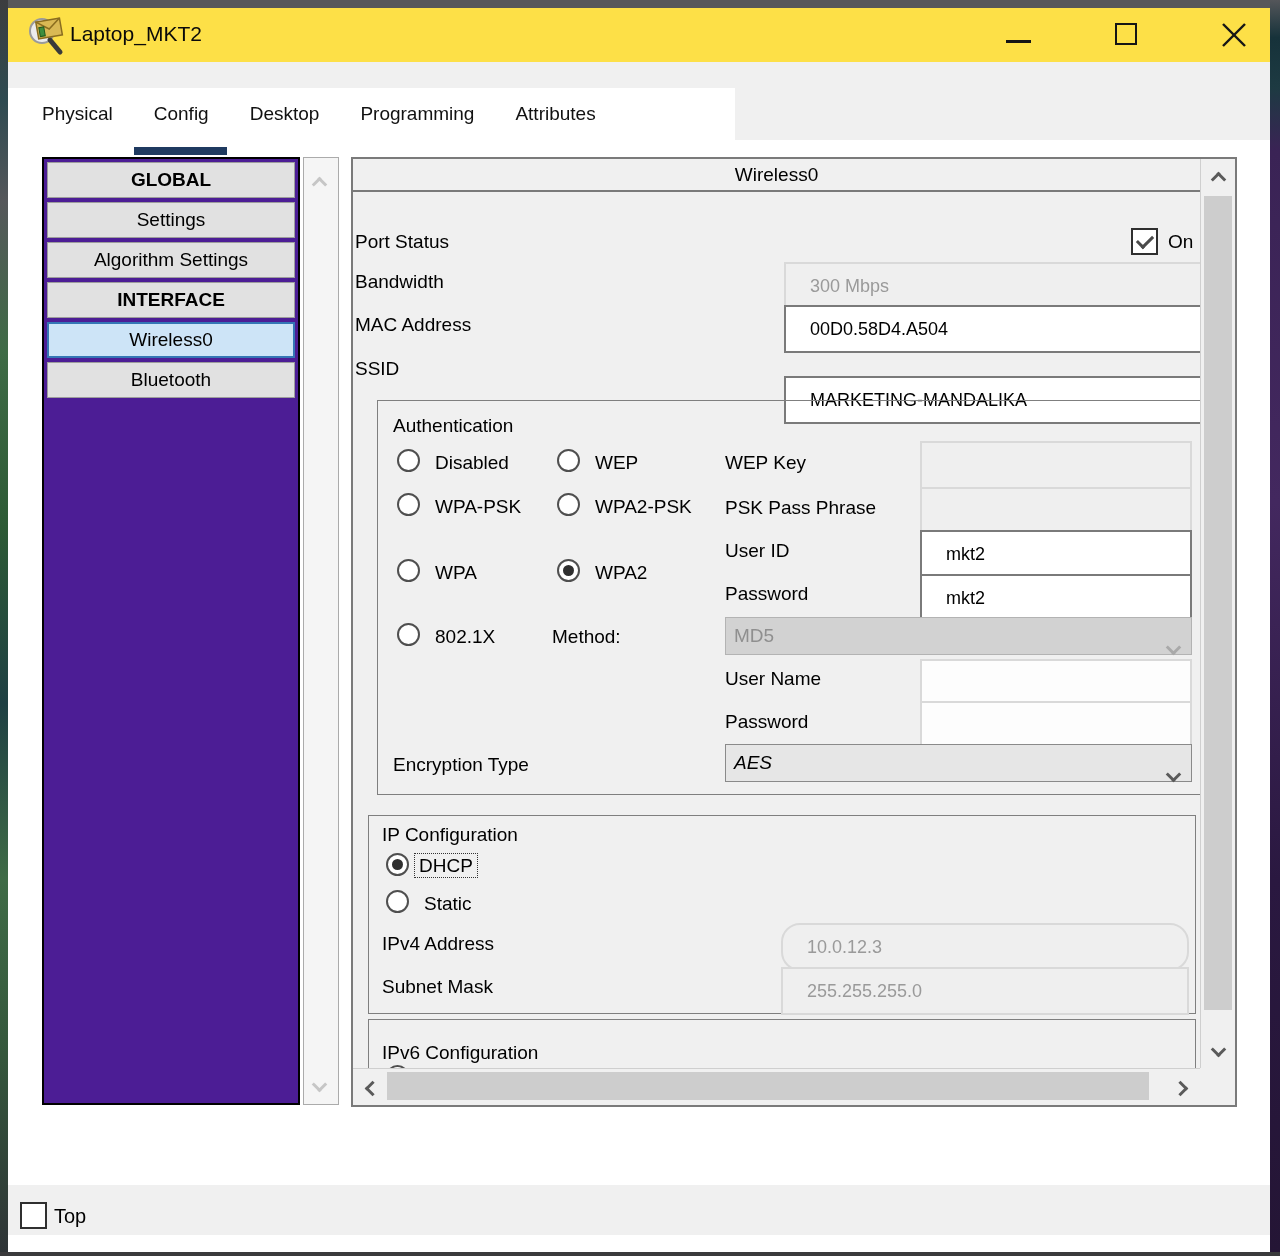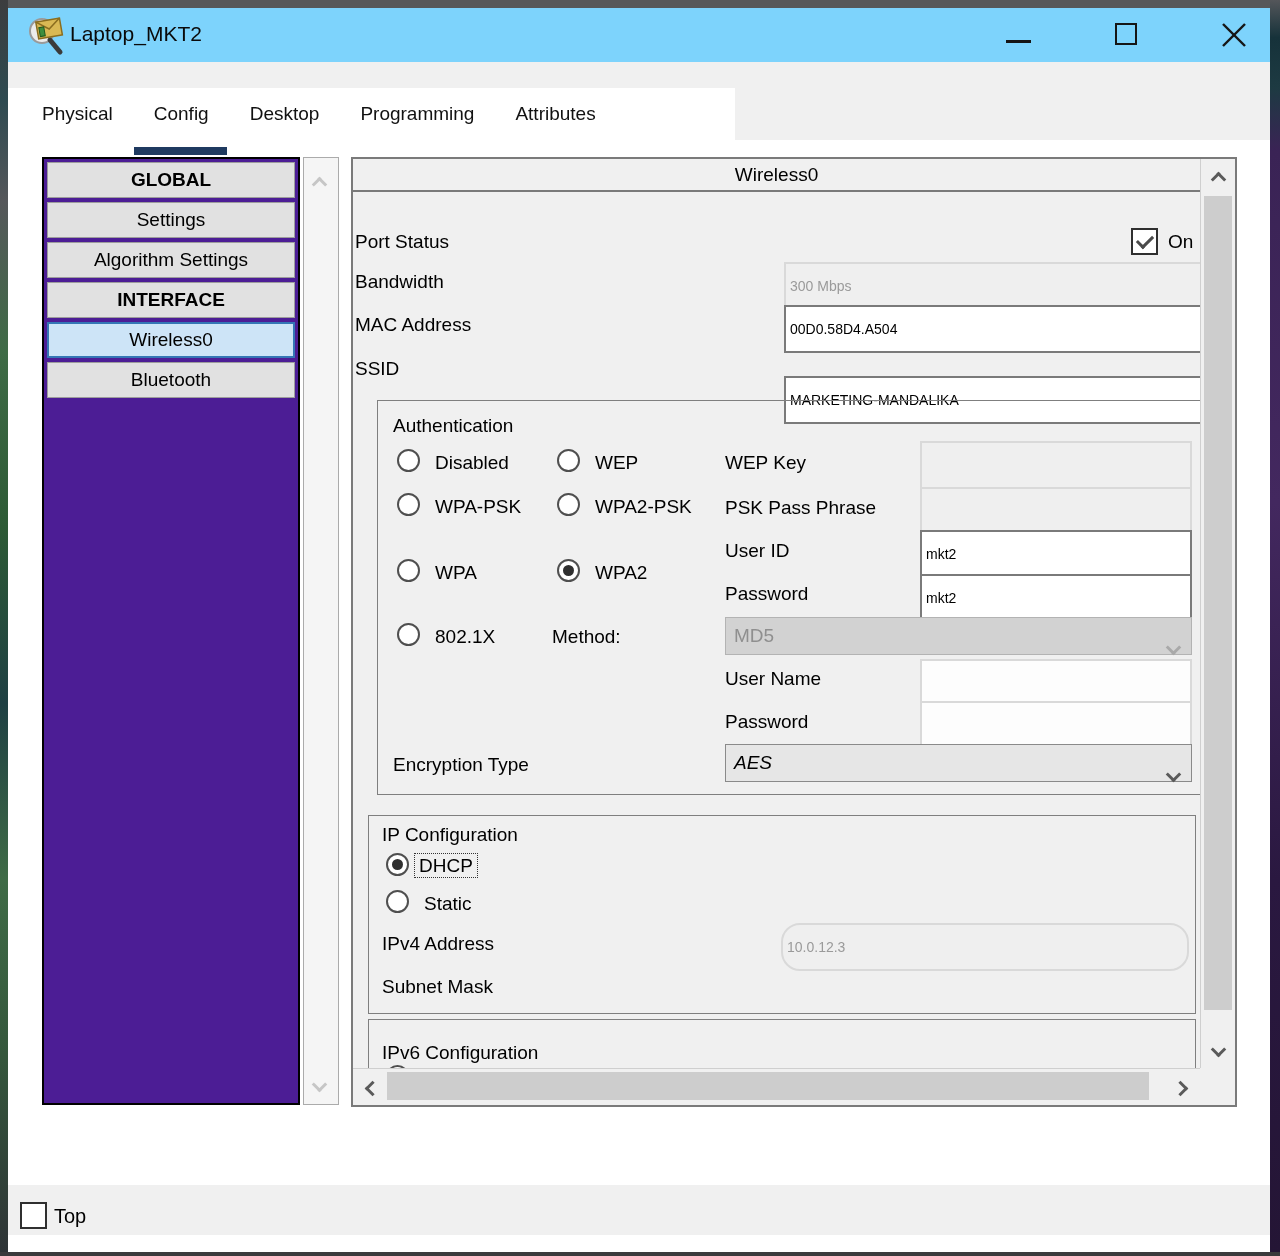--- a/index.html
+++ b/index.html
@@ -12,21 +12,21 @@
   .bg-top    { position:absolute; left:0; top:0; width:1280px; height:8px; background:#57585a; }
   .bg-left   { position:absolute; left:0; top:0; width:8px; height:1256px;
                background:linear-gradient(#3c3d3f 0%,#2e4a50 8%,#55575a 16%,#3f6b46 28%,#2d5a35 42%,#1f4043 56%,#3f6b46 70%,#35573c 84%,#2e3336 100%); }
   .bg-right  { position:absolute; right:0; top:0; width:10px; height:1256px;
                background:linear-gradient(#54565a 0%,#16323a 3%,#1d3a42 7%,#3a2355 12%,#43285f 40%,#2a1840 70%,#241535 100%); }
   .bg-bottom { position:absolute; left:0; bottom:0; width:1280px; height:4px; background:#3a3a3c; }
 
   .window { position:absolute; left:8px; top:8px; width:1262px; height:1244px; background:#fff; overflow:hidden; }
 
   
-  .titlebar { position:absolute; left:0; top:0; width:100%; height:54px; background:#7dd3fc; }
+  .titlebar { position:absolute; left:0; top:0; width:100%; height:54px; background:#fde047; }
   .title-icon { position:absolute; left:20px; top:6px; width:38px; height:42px; }
   .title-text { position:absolute; left:62px; top:14px; font-size:21px; color:#0a0a0a; }
   .winbtn { position:absolute; top:0; width:60px; height:54px; cursor:default; }
   .winbtn.min { left:980px; } .winbtn.max { left:1088px; } .winbtn.close { left:1196px; }
   .dash { position:absolute; left:18px; top:32px; width:25px; height:3px; background:#151515; }
   .sq   { position:absolute; left:19px; top:15px; width:22px; height:22px; border:2px solid #151515; }
   .xsvg { position:absolute; left:16px; top:13px; }
 
   
   .menustrip { position:absolute; left:0; top:54px; width:100%; height:26px; background:#f0f0f0; }
@@ -53,21 +53,21 @@
   .chev.dim   { border-color:#c6c6c6; }
 
   
   .panel { position:absolute; left:343px; top:149px; width:886px; height:950px; border:2px solid #7a7a7a; background:#f0f0f0; }
   .panel-content { position:absolute; left:0px; top:0px; width:847px; height:909px; overflow:hidden; background:#f0f0f0; }
   .panel-header { position:absolute; left:0; top:0; width:847px; height:33px; border-bottom:2px solid #7a7a7a;
                   text-align:center; font-size:19px; line-height:31px; }
 
   .lbl { position:absolute; font-size:19px; line-height:23px; color:#000; white-space:nowrap; }
 
-  .field { position:absolute; height:48px; font-size:14px; font-family:"Liberation Sans",sans-serif; padding:0 4px; background:#fff; border:2px solid #7a7a7a; color:#000; }
+  .field { position:absolute; height:48px; font-size:18px; font-family:"Liberation Sans",sans-serif; padding:0 24px; background:#fff; border:2px solid #7a7a7a; color:#000; }
   .field.disabled-grey  { background:#efefef; border:2px solid #d9d9d9; color:#9a9a9a; }
   .field.disabled-white { background:#fdfdfd; border:2px solid #d9d9d9; color:#9a9a9a; }
 
   .selectbox { position:absolute; height:38px; font-size:19px; line-height:35px; padding:0 8px; cursor:default; }
   .selectbox .chevwrap { position:absolute; right:12px; top:11px; }
   .selectbox.enabled  { background:#e6e6e6; border:1px solid #8a8a8a; color:#000;font-style:italic; }
   .selectbox.disabled { background:#d2d2d2; border:1px solid #b3b3b3; color:#8f8f8f; }
   .selectbox.disabled .chev { border-color:#a9a9a9; }
 
   .groupbox { position:absolute; border:1px solid #7f7f7f; }
@@ -232,20 +232,21 @@
           <div class="radio checked" style="left:17px; top:37px"></div>
           <div class="radio-label focus-dotted" style="left:50px; top:37px">DHCP</div>
 
           <div class="radio" style="left:17px; top:74px"></div>
           <div class="radio-label" style="left:55px; top:76px">Static</div>
 
           <div class="lbl" style="left:13px; top:116px">IPv4 Address</div>
           <input class="field disabled-grey" style="left: 412px; top: 107px; width: 408px; border-radius: 19px;" readonly="" value="10.0.12.3">
 
           <div class="lbl" style="left:13px; top:159px">Subnet Mask</div>
+          <input class="field disabled-grey" style="left: 412px; top: 151px; width: 408px;" readonly="" value="255.255.255.0">
         </div>
 
         <div class="groupbox" style="left:15px; top:860px; width:828px; height:120px">
           <div class="lbl" style="left:13px; top:21px">IPv6 Configuration</div>
           <div class="radio" style="left:17px; top:45px"></div>
         </div>
       </div>
 
       <div class="vscroll">
         <div class="btn-up"><span class="chev up"></span></div>

